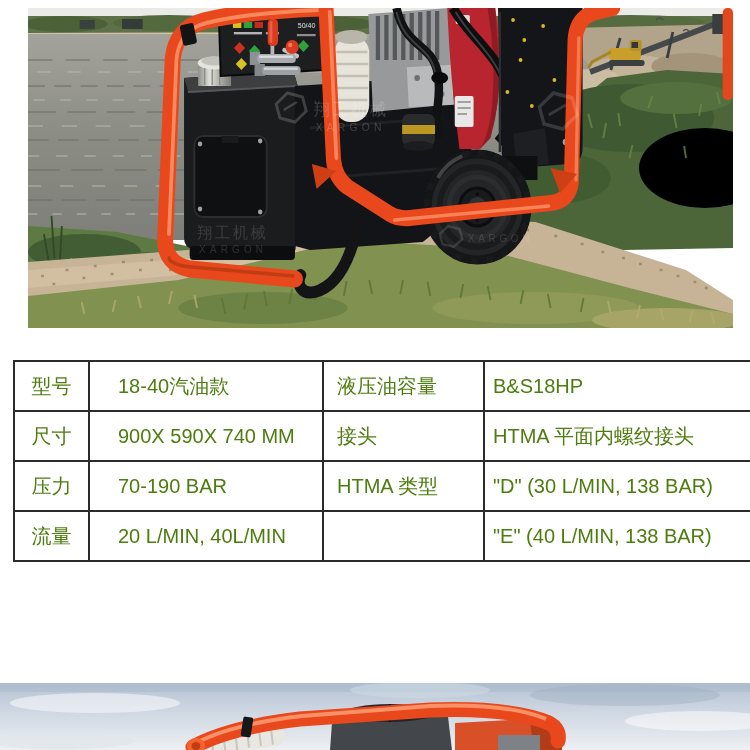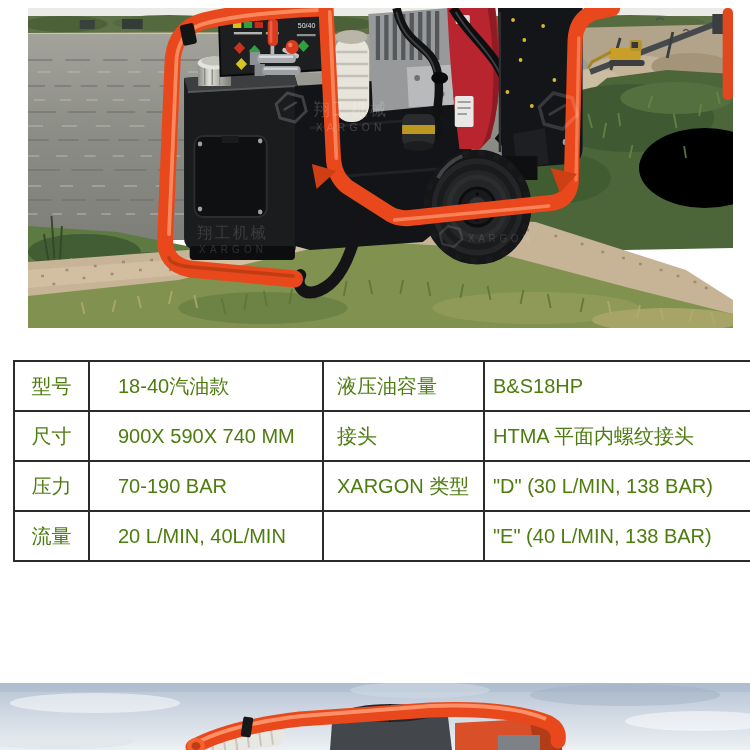--- a/index.html
+++ b/index.html
@@ -335,21 +335,21 @@
       </tr>
       <tr>
         <th class="lbl1">尺寸</th>
         <td class="val1">900X 590X 740 MM</td>
         <th>接头</th>
         <td class="val2">HTMA 平面内螺纹接头</td>
       </tr>
       <tr>
         <th class="lbl1">压力</th>
         <td class="val1">70-190 BAR</td>
-        <th>XARGON 类型</th>
+        <th>HTMA 类型</th>
         <td class="val2">"D" (30 L/MIN, 138 BAR)</td>
       </tr>
       <tr>
         <th class="lbl1">流量</th>
         <td class="val1">20 L/MIN, 40L/MIN</td>
         <th></th>
         <td class="val2">"E" (40 L/MIN, 138 BAR)</td>
       </tr>
     </tbody>
   </table>

